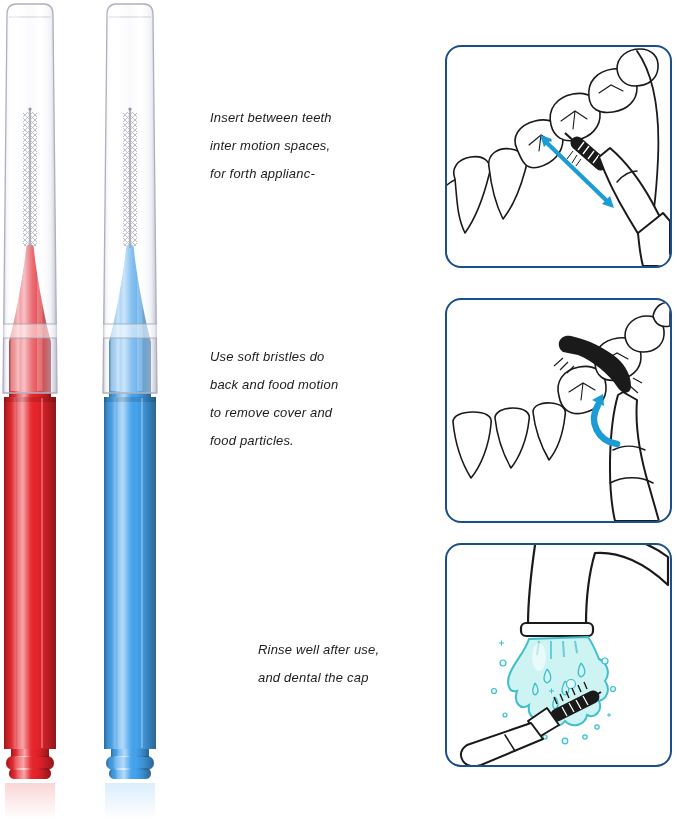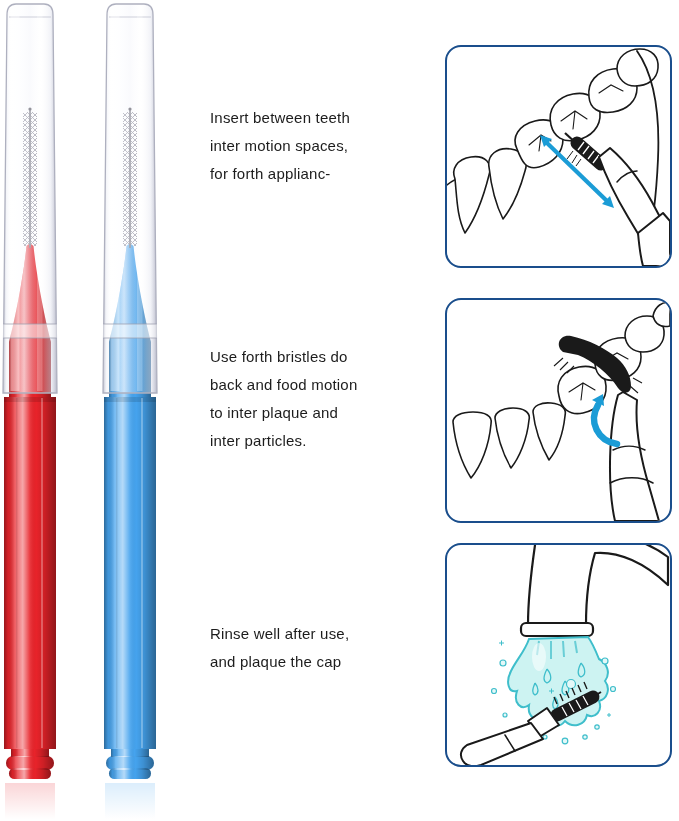--- a/index.html
+++ b/index.html
@@ -1,23 +1,23 @@
 <!DOCTYPE html>
 <html style="--red-handle: #e8232a; --blue-handle: #45a3ee; --panel-border: #1a4e8c; --arrow-cyan: #1b9cd6; --water-fill: #cdf3f2; --water-stroke: #3fbecb; --water-drop-fill: #e4f8f8; --line-art: #1a1a1a; --text: #1c1c1c;"><head>
 <meta charset="utf-8">
 <style>
   html,body{margin:0;padding:0;background:#fff;}
   .stage{position:relative;width:679px;height:821px;background:#fff;overflow:hidden;
          font-family:"Liberation Sans",sans-serif;}
   .brushes-svg{position:absolute;left:0;top:0;}
   .step-text{position:absolute;left:210px;color:var(--text,#1c1c1c);
-             font-size:15px;line-height:28px;letter-spacing:.2px;font-weight:400;}
+             font-size:13px;line-height:28px;letter-spacing:.2px;font-weight:400;font-style:italic;}
   .step-1{top:104px;}
   .step-2{top:343px;}
-  .step-3{top:620px;}
+  .step-3{top:636px;margin-left:48px;}
   .panel{position:absolute;left:445px;width:227px;box-sizing:border-box;background:#fff;
          border:2px solid var(--panel-border,#1a4e8c);border-radius:16px;overflow:hidden;}
   .panel-1{top:45px;height:223px;}
   .panel-2{top:298px;height:225px;}
   .panel-3{top:543px;height:224px;}
   .panel svg{display:block;width:100%;height:100%;}
   .tooth{fill:#fff;stroke:var(--line-art,#1a1a1a);stroke-width:1.6;stroke-linejoin:round;}
   .crease{fill:none;stroke:var(--line-art,#1a1a1a);stroke-width:1.1;stroke-linecap:round;}
   .outline{fill:#fff;stroke:var(--line-art,#1a1a1a);stroke-width:2;stroke-linejoin:round;}
   .thin{fill:none;stroke:var(--line-art,#1a1a1a);stroke-width:1.5;stroke-linecap:round;}
@@ -103,28 +103,28 @@
       </g>
     </g>
   </svg>
 
   <div class="step-text step-1">
     <div>Insert between teeth</div>
     <div>inter motion spaces,</div>
     <div>for forth applianc-</div>
   </div>
   <div class="step-text step-2">
-    <div>Use forth bristles do</div>
+    <div>Use soft bristles do</div>
     <div>back and food motion</div>
-    <div>to inter plaque and</div>
-    <div>inter particles.</div>
+    <div>to remove cover and</div>
+    <div>food particles.</div>
   </div>
   <div class="step-text step-3">
     <div>Rinse well after use,</div>
-    <div>and plaque the cap</div>
+    <div>and dental the cap</div>
   </div>
 
   <div class="panel panel-1">
     <svg viewBox="0 0 223 219" preserveAspectRatio="none">
       <g>
         <path class="thin" d="M0,138 C6,133 11,131 16,130"></path>
         <path class="tooth" d="M8,132 C4,122 10,112 24,110 C38,108 46,116 42,128 C36,152 28,172 18,186 C10,170 10,152 8,132 Z"></path>
         <path class="tooth" d="M42,120 C40,108 50,100 64,102 C76,104 82,112 78,124 C72,146 64,162 56,172 C48,156 44,138 42,120 Z"></path>
         <path class="tooth" d="M70,102 C64,90 72,78 88,74 C104,70 116,78 116,92 C116,106 106,116 92,120 C78,124 74,112 70,102 Z"></path>
         <path class="crease" d="M82,98 L94,88 L104,94 M94,88 L92,104"></path>

